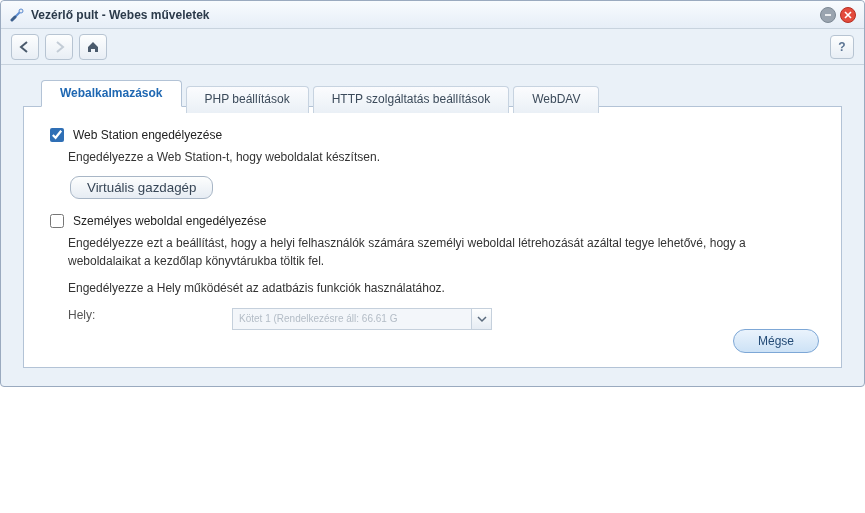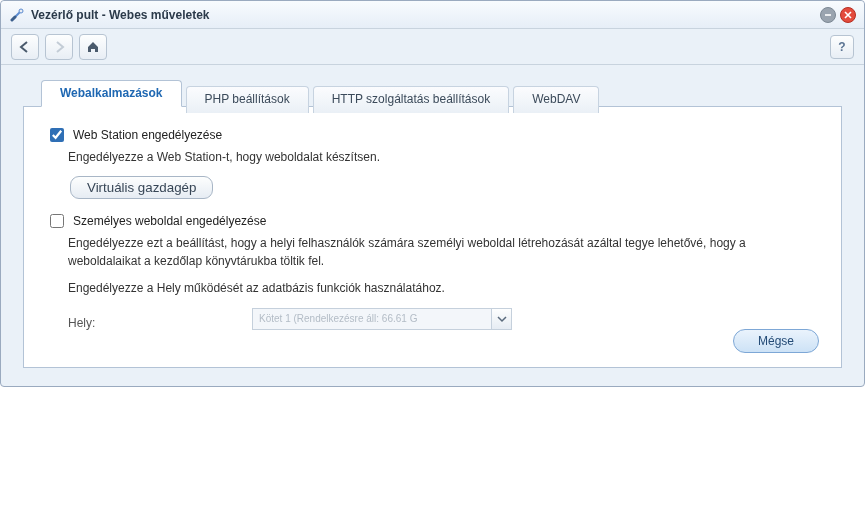--- a/index.html
+++ b/index.html
@@ -136,23 +136,23 @@
     display:inline-block;
     margin:0 0 12px 24px;
     padding:3px 16px;
     border:1px solid #a8b6c6;
     border-radius:9px;
     background:linear-gradient(#fdfefe,#e6ecf3);
     color:#374656;
     cursor:pointer;
   }
   .form-row {
-    display:flex; align-items:flex-end;
+    display:flex; align-items:flex-start;
     margin:4px 0 0 22px;
-    gap:24px;
+    gap:4px;
   }
   .form-row label { width:160px; color:#555; }
   .select-wrap {
     display:flex;
     border:1px solid #c5d0dc;
     background:#f3f6fa;
     width:260px;
     height:22px;
     align-items:center;
   }

